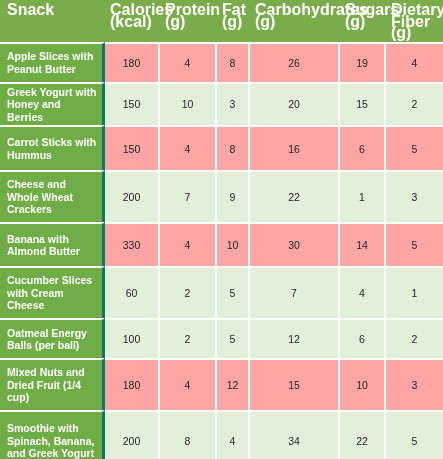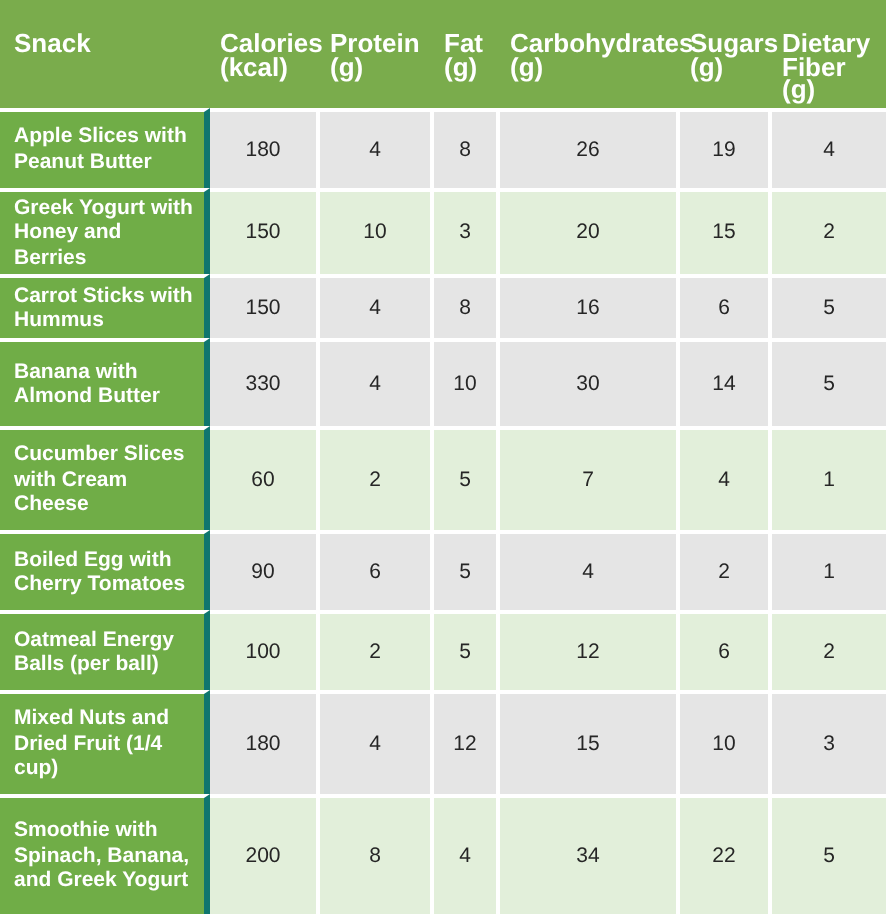--- a/index.html
+++ b/index.html
@@ -19,26 +19,26 @@
     width: 443px;
     border-collapse: separate;
     border-spacing: 0;
     table-layout: fixed;
   }
 
   
   #nutrition-table thead th {
     background: #7aac4c;
     color: #ffffff;
-    font-size: 13px;
+    font-size: 16px;
     font-weight: bold;
     line-height: 11.5px;
     text-align: left;
     vertical-align: top;
-    padding: 16px 4px 3px 5px;
+    padding: 4px 4px 3px 5px;
     height: 38px;
     box-sizing: border-box;
     border: 0;
   }
   #nutrition-table thead th.th-snack {
     padding-left: 7px;
   }
 
   
   #nutrition-table tbody td.c-snack {
@@ -61,21 +61,21 @@
     text-align: center;
     vertical-align: middle;
     border-top: 2px solid #ffffff;
     border-right: 2px solid #ffffff;
     padding: 2px 1px;
   }
   #nutrition-table tbody td.c-num.last {
     border-right: 0;
   }
 
-  #nutrition-table tbody tr.row-odd td.c-num  { background: #e5e5e5; }
+  #nutrition-table tbody tr.row-odd td.c-num  { background: #fca5a5; }
   #nutrition-table tbody tr.row-even td.c-num { background: #e2efda; }
 </style>
 </head>
 <body>
 
 <table id="nutrition-table">
   <colgroup>
     <col style="width:105px">
     <col style="width:55px">
     <col style="width:57px">
@@ -107,54 +107,54 @@
       </tr>
       <tr class="row-even" style="height: 40px;">
         <td class="c-snack">Greek Yogurt with Honey and Berries</td>
         <td class="c-num">150</td>
         <td class="c-num">10</td>
         <td class="c-num">3</td>
         <td class="c-num">20</td>
         <td class="c-num">15</td>
         <td class="c-num last">2</td>
       </tr>
-      <tr class="row-odd" style="height: 32px;">
+      <tr class="row-odd" style="height: 45px;">
         <td class="c-snack">Carrot Sticks with Hummus</td>
         <td class="c-num">150</td>
         <td class="c-num">4</td>
         <td class="c-num">8</td>
         <td class="c-num">16</td>
         <td class="c-num">6</td>
         <td class="c-num last">5</td>
+      </tr>
+      <tr class="row-even" style="height: 52px;">
+        <td class="c-snack">Cheese and Whole Wheat Crackers</td>
+        <td class="c-num">200</td>
+        <td class="c-num">7</td>
+        <td class="c-num">9</td>
+        <td class="c-num">22</td>
+        <td class="c-num">1</td>
+        <td class="c-num last">3</td>
       </tr>
       <tr class="row-odd" style="height: 44px;">
         <td class="c-snack">Banana with Almond Butter</td>
         <td class="c-num">330</td>
         <td class="c-num">4</td>
         <td class="c-num">10</td>
         <td class="c-num">30</td>
         <td class="c-num">14</td>
         <td class="c-num last">5</td>
       </tr>
       <tr class="row-even" style="height: 52px;">
         <td class="c-snack">Cucumber Slices with Cream Cheese</td>
         <td class="c-num">60</td>
         <td class="c-num">2</td>
         <td class="c-num">5</td>
         <td class="c-num">7</td>
         <td class="c-num">4</td>
-        <td class="c-num last">1</td>
-      </tr>
-      <tr class="row-odd" style="height: 40px;">
-        <td class="c-snack">Boiled Egg with Cherry Tomatoes</td>
-        <td class="c-num">90</td>
-        <td class="c-num">6</td>
-        <td class="c-num">5</td>
-        <td class="c-num">4</td>
-        <td class="c-num">2</td>
         <td class="c-num last">1</td>
       </tr>
       <tr class="row-even" style="height: 40px;">
         <td class="c-snack">Oatmeal Energy Balls (per ball)</td>
         <td class="c-num">100</td>
         <td class="c-num">2</td>
         <td class="c-num">5</td>
         <td class="c-num">12</td>
         <td class="c-num">6</td>
         <td class="c-num last">2</td>

